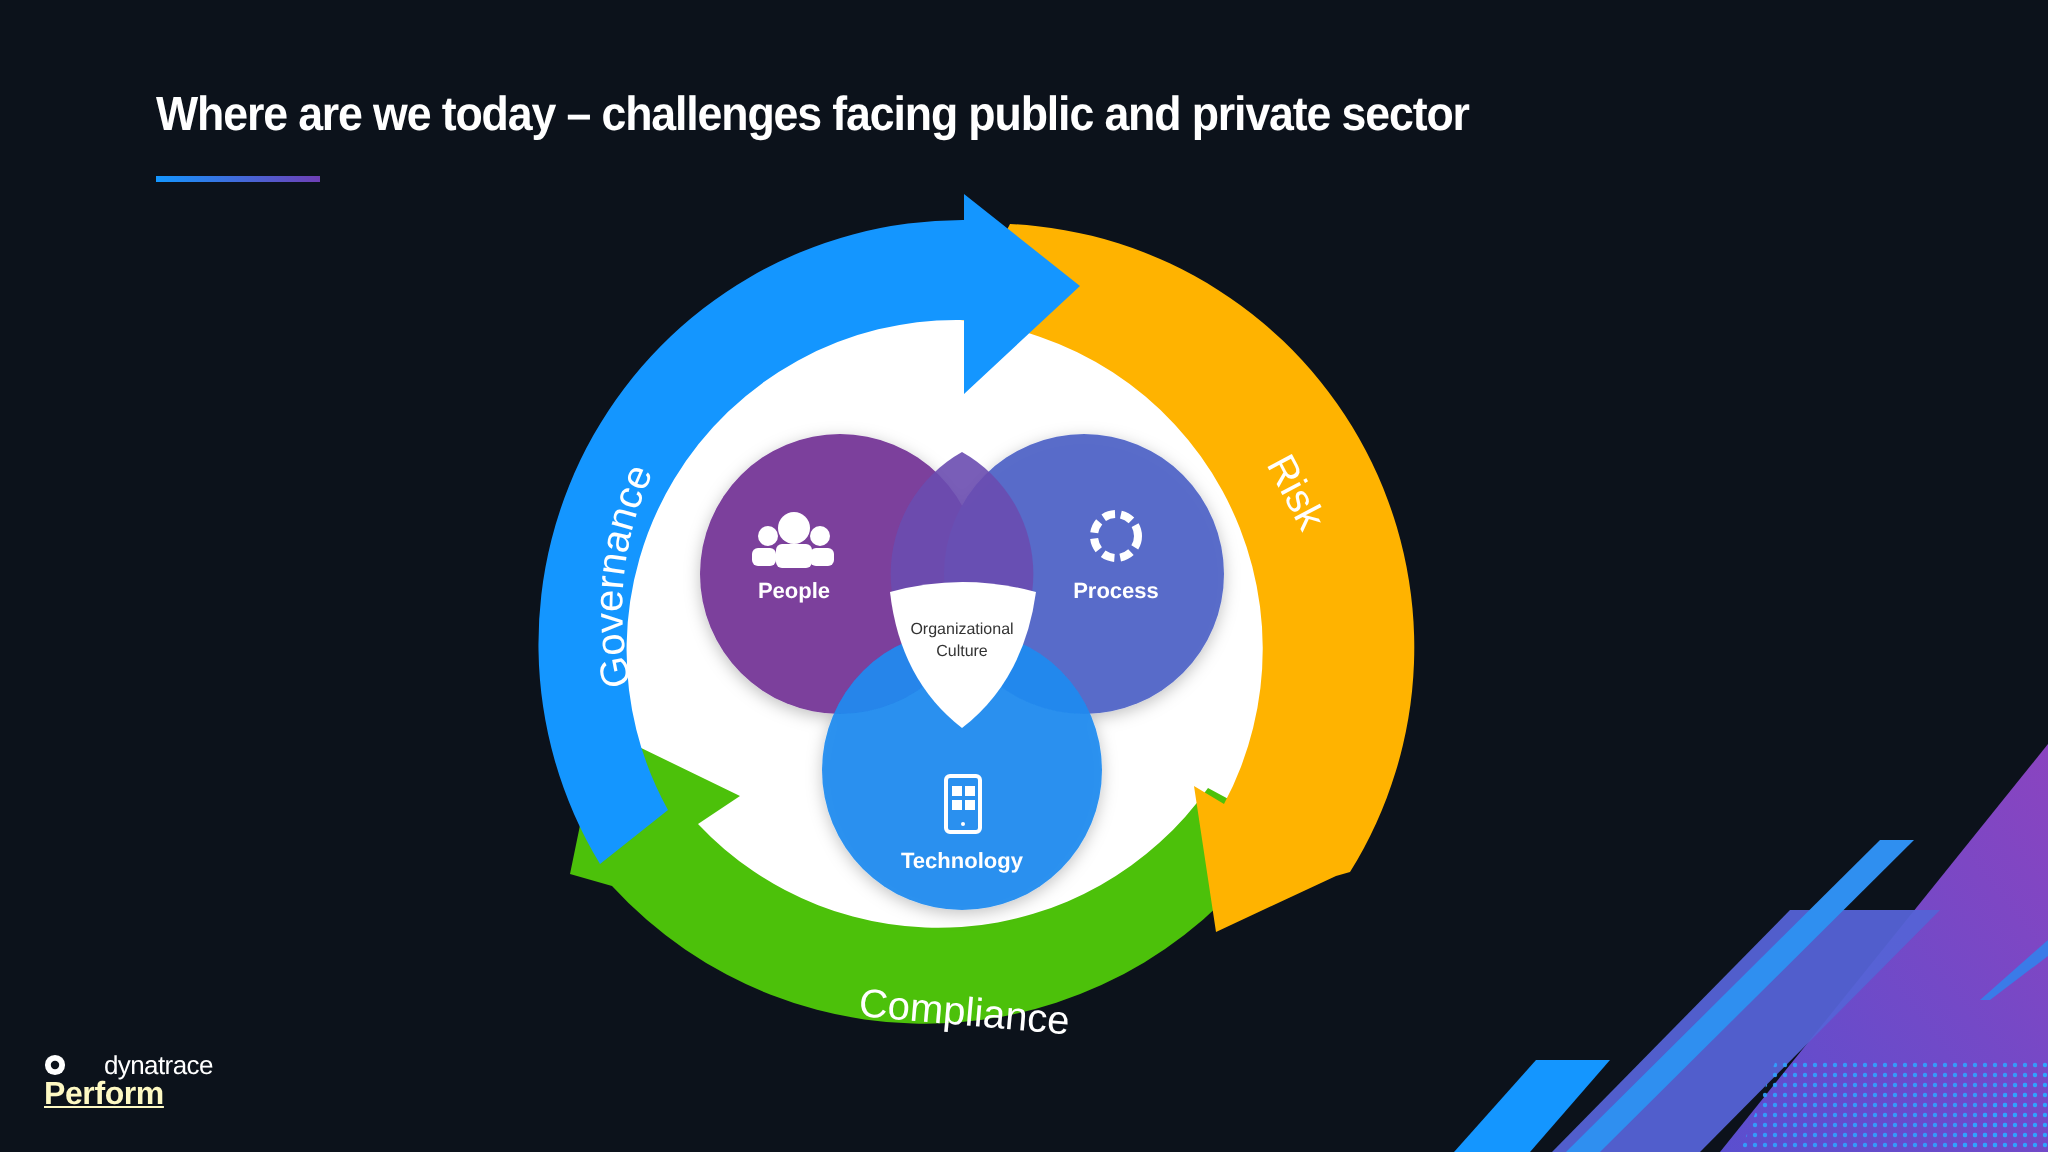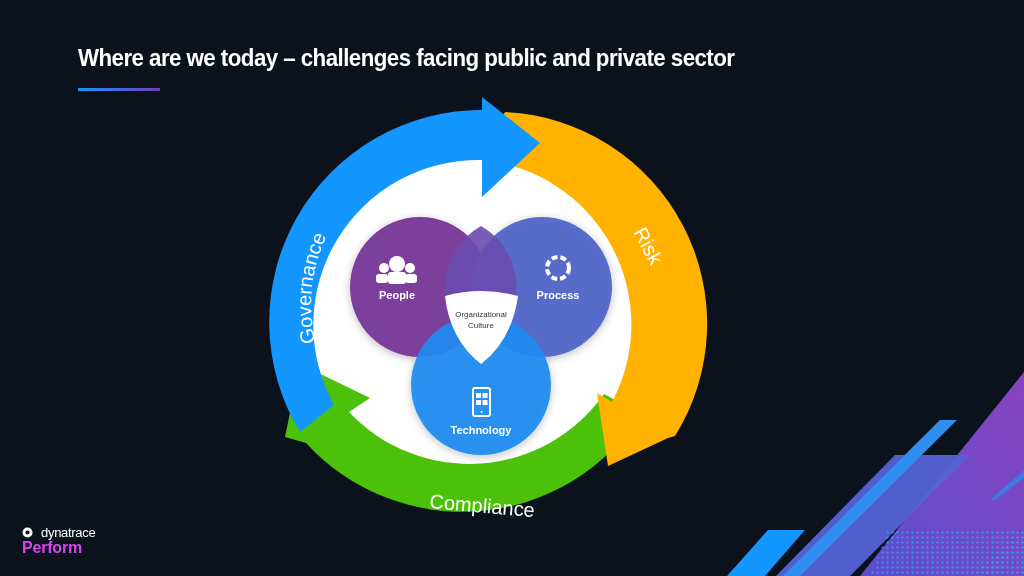--- a/index.html
+++ b/index.html
@@ -10,23 +10,23 @@
     font-family: "Liberation Sans", sans-serif; font-weight: 700; font-size: 24px;
     letter-spacing: -0.6px; color: #ffffff; white-space: nowrap;
     transform: scaleX(0.93); transform-origin: left center;
   }
   .underline {
     position: absolute; left: 78px; top: 88px; width: 82px; height: 3px;
     background: linear-gradient(90deg, #1496ff 0%, #6f3fb5 100%);
   }
   svg.diagram { position: absolute; left: 0; top: 0; }
   .brand { position: absolute; left: 22px; top: 525px; }
-  .brand-top { display: flex; align-items: center; gap: 8px; font-size: 13px; color: #fff; letter-spacing: -0.3px; }
+  .brand-top { display: flex; align-items: center; gap: 19px; font-size: 13px; color: #fff; letter-spacing: -0.3px; }
   .brand-logo { width: 11px; height: 11px; display: inline-block; }
-  .brand-bottom { font-weight: 700; font-size: 16px; color: #d946ef; margin-top: -1px; letter-spacing: -0.2px; }
+  .brand-bottom { font-weight: 700; font-size: 16px; color: #fef9c3; margin-top: -1px; letter-spacing: -0.2px; text-decoration: underline; }
   .deco { position: absolute; left: 0; top: 0; }
 </style>
 </head>
 <body>
 
 <div class="title">Where are we today – challenges facing public and private sector</div>
 <div class="underline"></div>
 
 <svg class="deco" width="1024" height="576">
   <defs>

